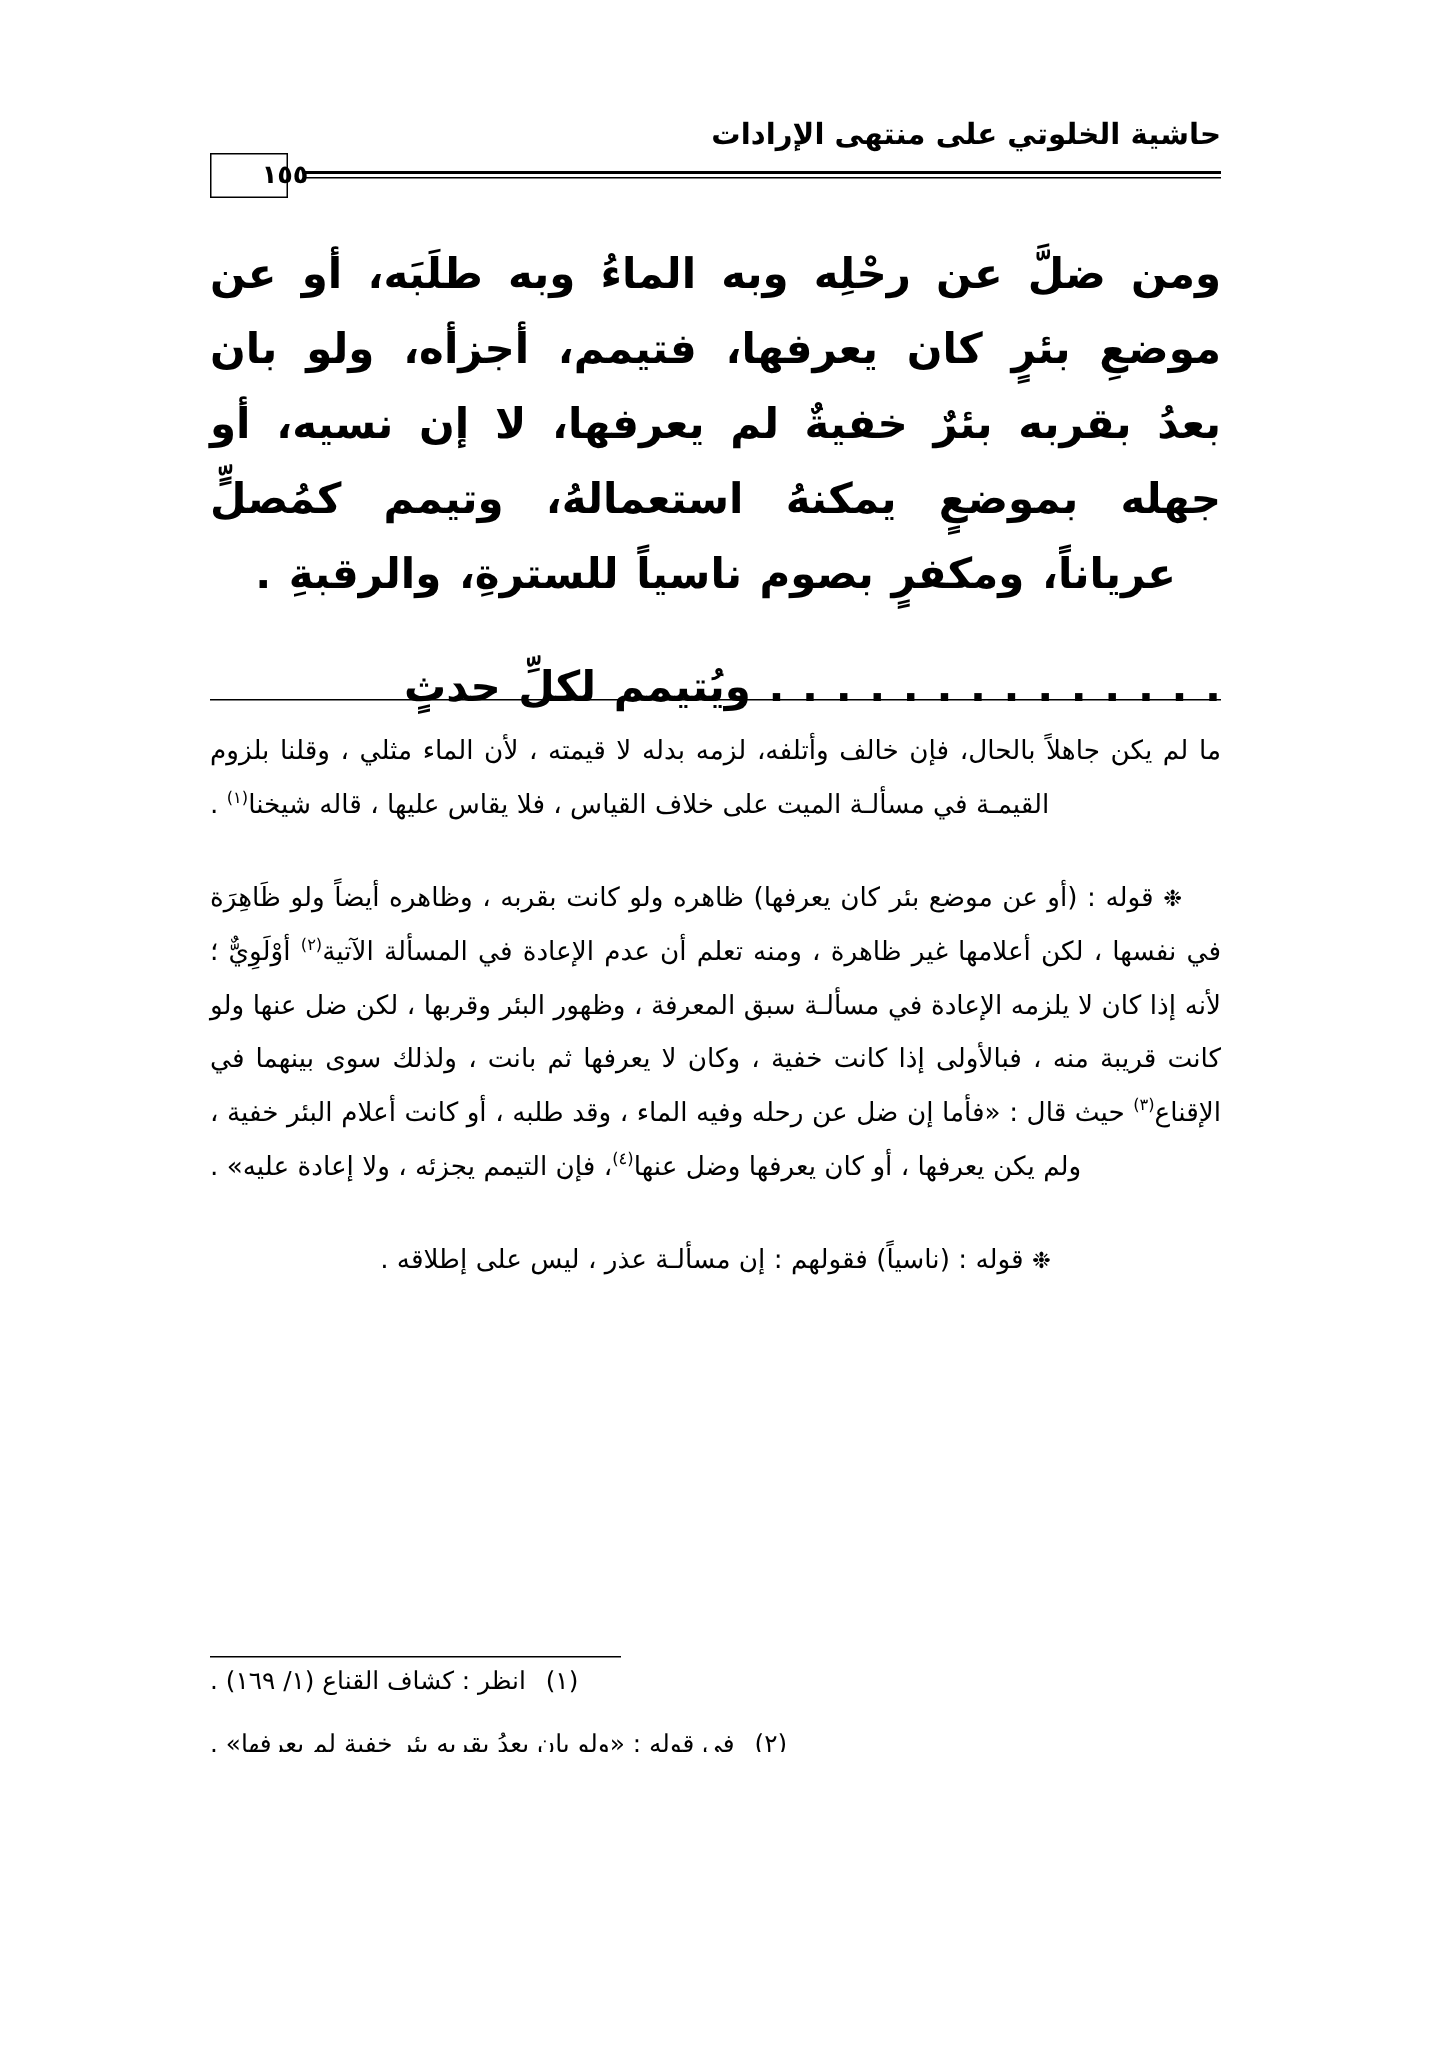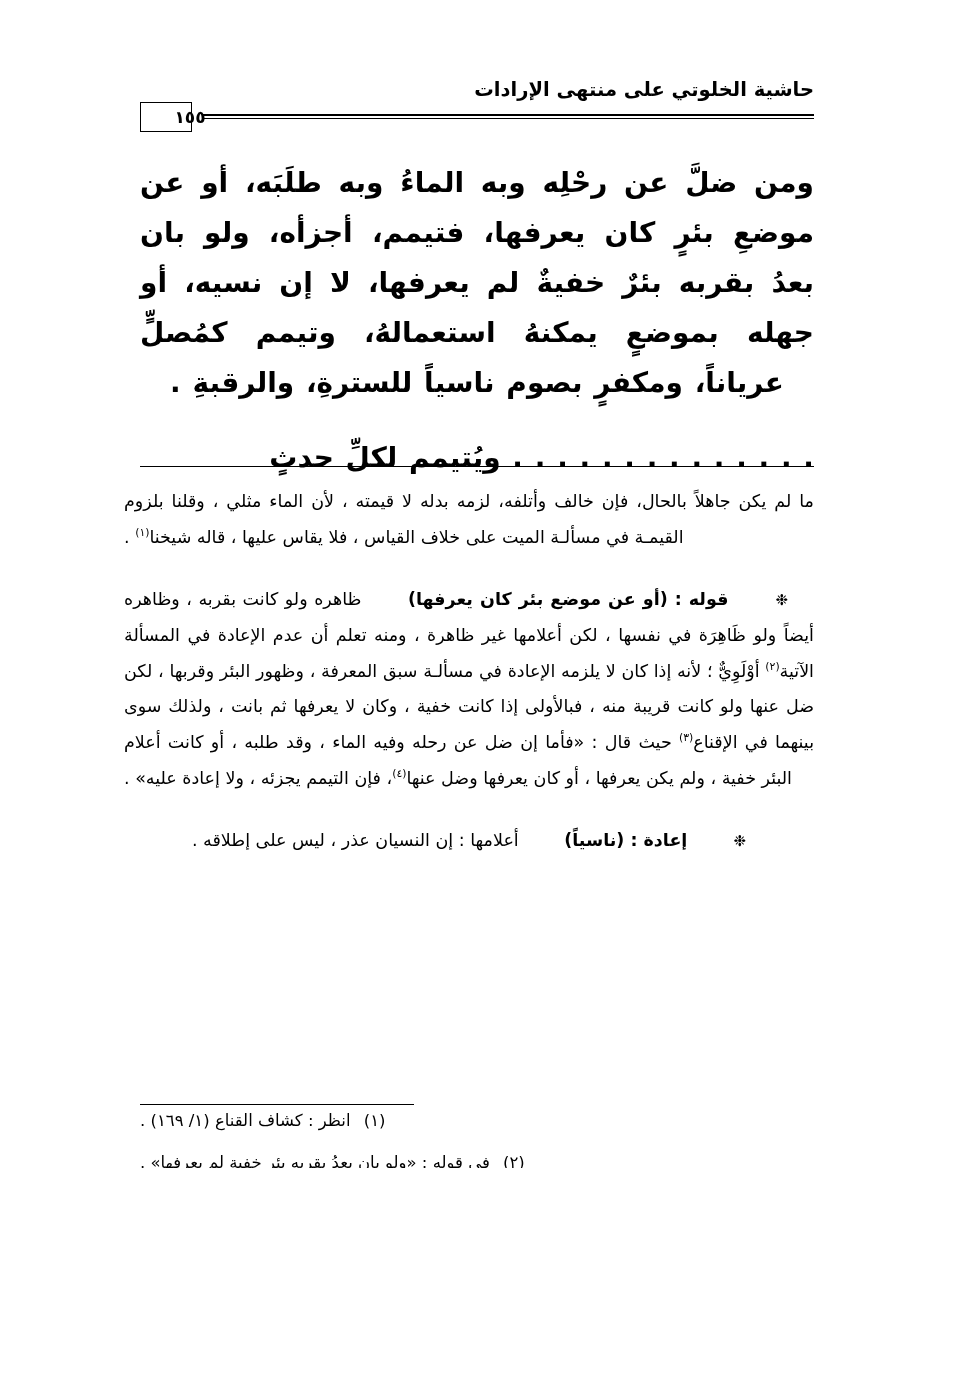--- a/index.html
+++ b/index.html
@@ -96,41 +96,40 @@
     right: 140px;
     left: 140px;
     border-top: 1.3px solid #000;
   }
 
   
   .sharh {
     position: absolute;
     top: 484px;
     right: 140px;
-    left: 124px;
+    left: 140px;
   }
   .sharh p {
     margin: 0;
     font-size: 17.5px;
     line-height: 2.05;
     text-align: justify;
     text-align-last: left;
   }
   .sharh p.blk {
     margin-top: 26px;
   }
   .sharh p.tail-right {
     text-align-last: left;
   }
   .sharh p.indent-start {
     text-indent: 26px;
   }
   .bold {
-    font-weight: bold;
-    margin-left: 40px;
+    font-weight: normal;
   }
   sup {
     font-size: 0.62em;
     vertical-align: super;
   }
   .star {
     font-size: 15px;
   }
 
   
@@ -182,21 +181,21 @@
 
     <p class="tail-right">
       <span>ما لم يكن جاهلاً بالحال، فإن خالف وأتلفه، لزمه بدله لا قيمته ، لأن الماء مثلي ، وقلنا بلزوم القيمـة في مسألـة الميت على خلاف القياس ، فلا يقاس عليها ، قاله شيخنا</span><sup>(١)</sup><span> .</span>
     </p>
 
     <p class="blk indent-start">
       <span class="star bold">❉</span><span class="bold"> قوله : (أو عن موضع بئر كان يعرفها)</span><span> ظاهره ولو كانت بقربه ، وظاهره أيضاً ولو ظَاهِرَة في نفسها ، لكن أعلامها غير ظاهرة ، ومنه تعلم أن عدم الإعادة في المسألة الآتية</span><sup>(٢)</sup><span> أوْلَوِيٌّ ؛ لأنه إذا كان لا يلزمه الإعادة في مسألـة سبق المعرفة ، وظهور البئر وقربها ، لكن ضل عنها ولو كانت قريبة منه ، فبالأولى إذا كانت خفية ، وكان لا يعرفها ثم بانت ، ولذلك سوى بينهما في الإقناع</span><sup>(٣)</sup><span> حيث قال : «فأما إن ضل عن رحله وفيه الماء ، وقد طلبه ، أو كانت أعلام البئر خفية ، ولم يكن يعرفها ، أو كان يعرفها وضل عنها</span><sup>(٤)</sup><span>، فإن التيمم يجزئه ، ولا إعادة عليه» .</span>
     </p>
 
     <p class="blk" style="text-align:center; text-align-last:center;">
-      <span class="star bold">❉</span><span class="bold"> إعادة : (ناسياً)</span><span> أعلامها : إن النسيان عذر ، ليس على إطلاقه .</span>
+      <span class="star bold">❉</span><span class="bold"> قوله : (ناسياً)</span><span> فقولهم : إن مسألـة عذر ، ليس على إطلاقه .</span>
     </p>
 
   </div>
 
   <div class="fn-rule"></div>
   <div class="footnotes">
     <p class="fn">
       <span class="fn-num">(١)</span>
       <span>انظر : كشاف القناع (١/ ١٦٩) .</span>
     </p>

